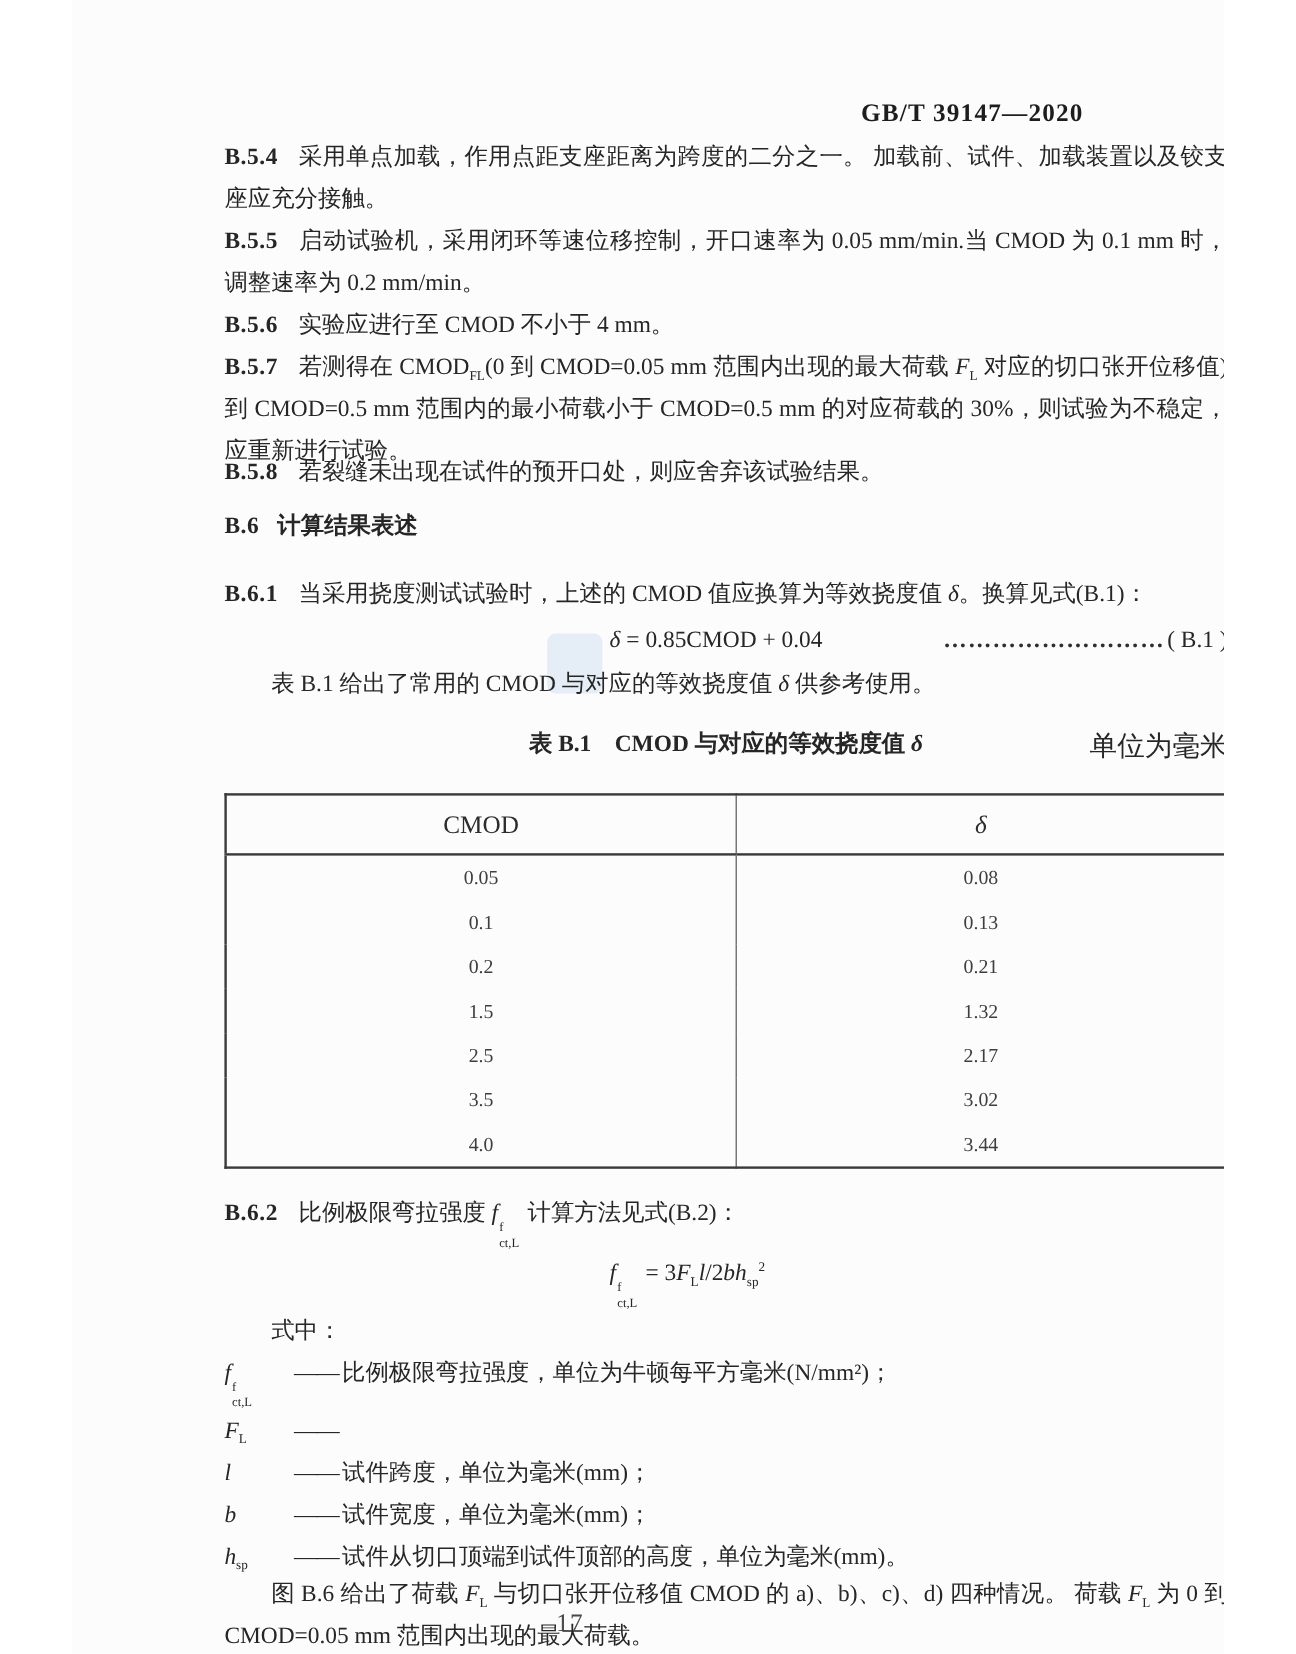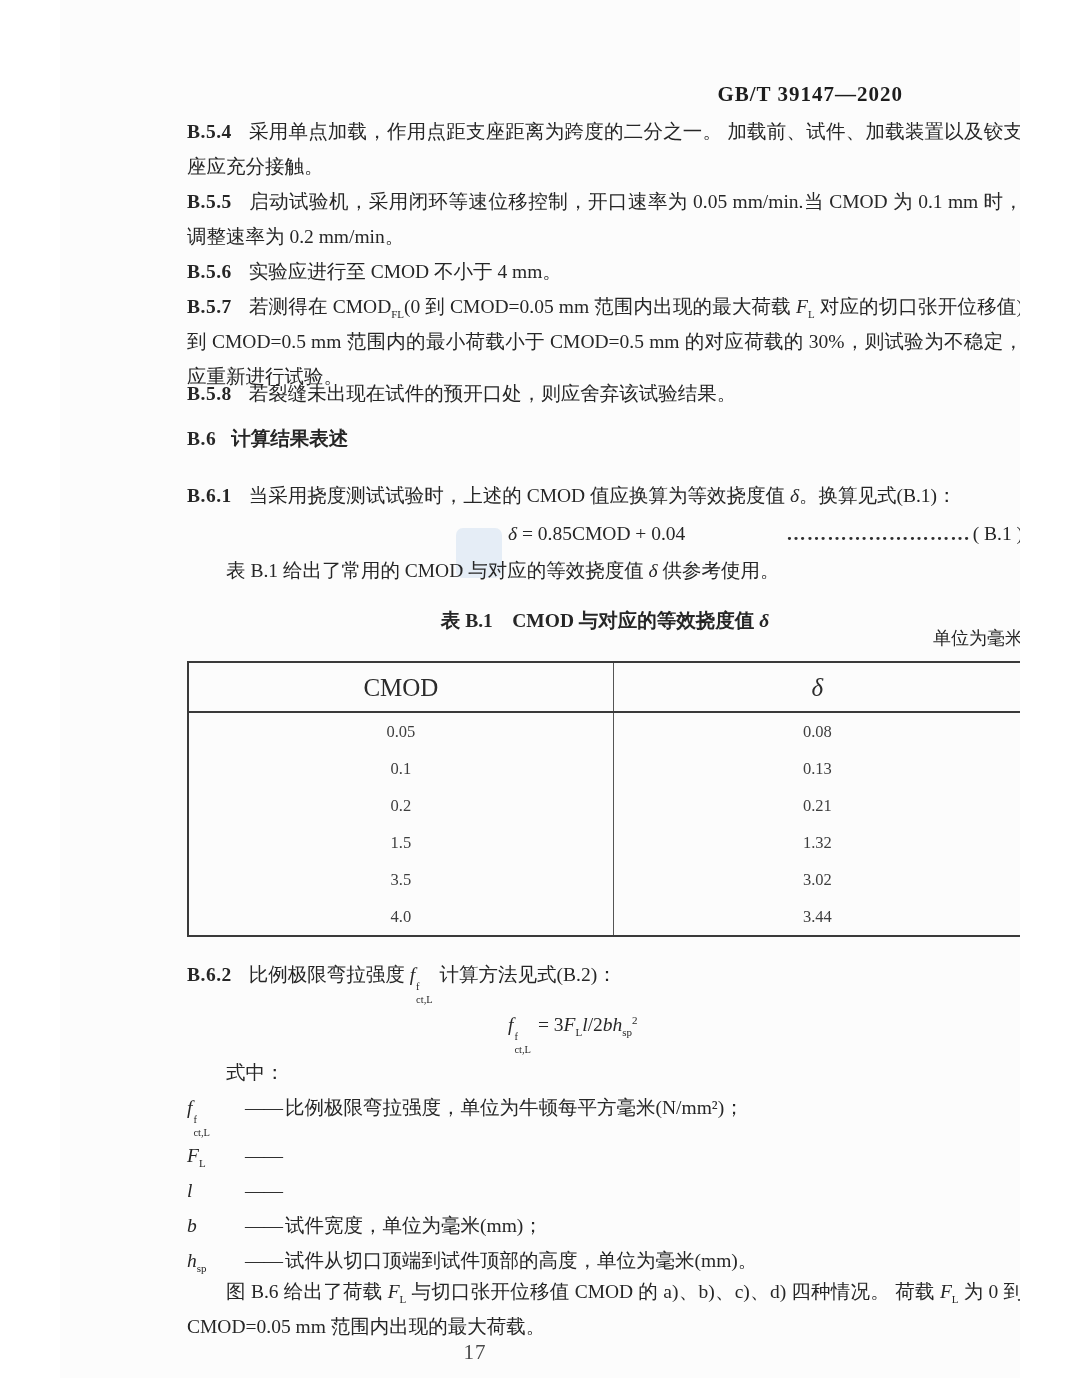--- a/index.html
+++ b/index.html
@@ -35,27 +35,27 @@
   }
   .formula-row{display:flex;align-items:baseline;margin-top:3px;}
   .f-expr{margin-left:321px;white-space:nowrap;}
   .f-tail{margin-left:auto;white-space:nowrap;}
   .dots{letter-spacing:1px;font-weight:bold;color:#2e2e2e;}
   .f-ref{margin-left:2px;}
   .indent{ text-indent:2em; }
   .cap-row{position:relative;margin-top:18px;height:30px;line-height:30px;}
   .cap{position:absolute;left:0;right:0;text-align:center;font-weight:bold;font-size:19.5px;}
   .cap .var{font-weight:bold;}
-  .unit-note{position:absolute;right:0;top:17px;font-size:18px;}
+  .unit-note{position:absolute;right:0;top:1px;font-size:23px;}
   table.b1{
     width:100%;border-collapse:collapse;margin-top:25px;
     border:2px solid #3a3a3a;
   }
   table.b1 th{
-    font-weight:normal;font-size:25px;height:46px;text-align:center;
+    font-weight:normal;font-size:21px;height:46px;text-align:center;
     border-bottom:2px solid #3a3a3a;color:#2c2c2c;
   }
   table.b1 td{
     font-size:16.5px;height:30px;text-align:center;color:#3e3e3e;
   }
   .col-div{border-right:1px solid #555;}
   th.delta-h{font-style:italic;}
   .where{margin:0;text-indent:2em;}
   .def-row{display:flex;align-items:baseline;line-height:35px;text-align:justify;}
   .def-sym{flex:none;min-width:58px;white-space:nowrap;}
@@ -141,20 +141,24 @@
         </tr>
         <tr>
           <td class="col-div">0.2</td>
           <td>0.21</td>
         </tr>
         <tr>
           <td class="col-div">1.5</td>
           <td>1.32</td>
         </tr>
         <tr>
+          <td class="col-div">2.5</td>
+          <td>2.17</td>
+        </tr>
+        <tr>
           <td class="col-div">3.5</td>
           <td>3.02</td>
         </tr>
         <tr style="height:36px;vertical-align:top;">
           <td class="col-div">4.0</td>
           <td>3.44</td>
         </tr>
       </tbody>
     </table>
 
@@ -184,20 +188,21 @@
     </div>
 
     <div class="def-row">
       <span class="def-sym"><i class="var">F</i><sub>L</sub></span>
       <span class="def-dash">——</span>
     </div>
 
     <div class="def-row">
       <span class="def-sym"><i class="var">l</i></span>
       <span class="def-dash">——</span>
+      <span class="def-desc">试件跨度，单位为毫米(mm)；</span>
     </div>
 
     <div class="def-row">
       <span class="def-sym"><i class="var">b</i></span>
       <span class="def-dash">——</span>
       <span class="def-desc">试件宽度，单位为毫米(mm)；</span>
     </div>
 
     <div class="def-row">
       <span class="def-sym"><i class="var">h</i><sub>sp</sub></span>

